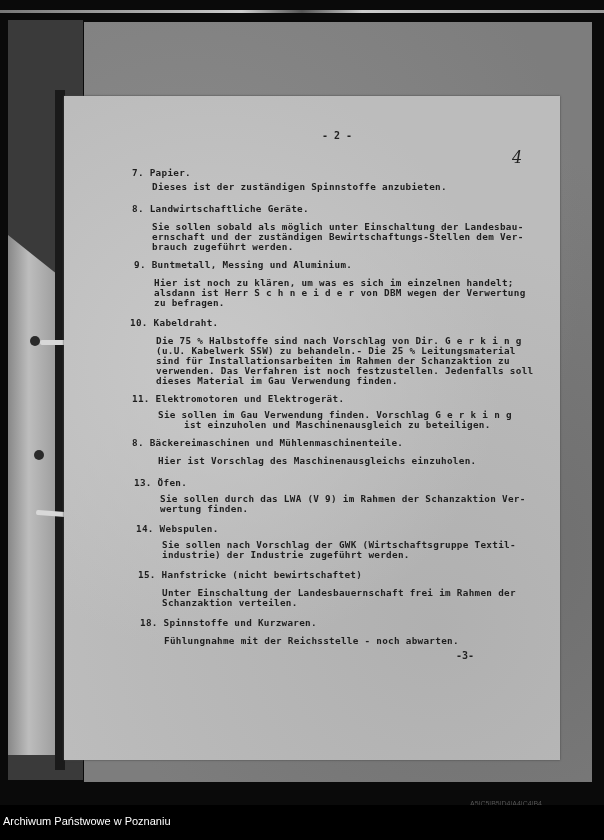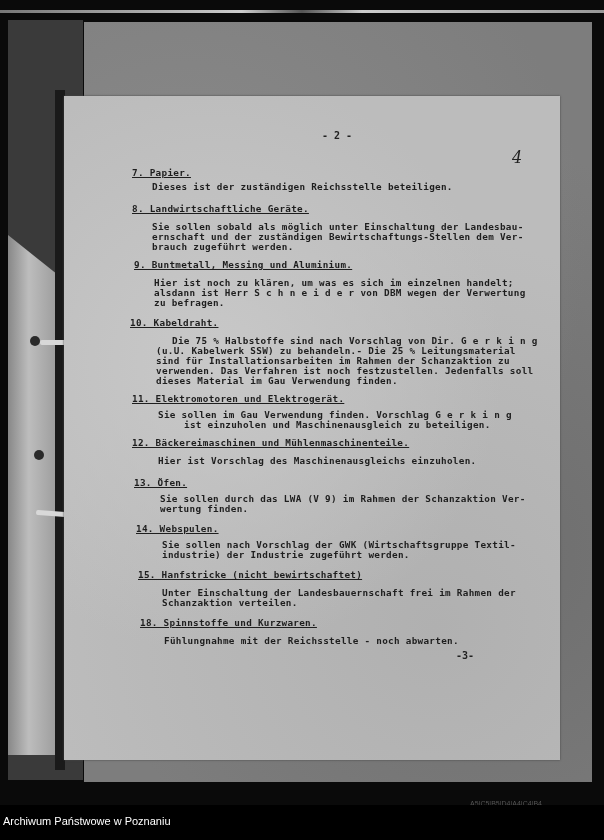--- a/index.html
+++ b/index.html
@@ -10,21 +10,21 @@
      background-image: radial-gradient(circle at 20% 30%, #8a8a8a 0, transparent 60%), radial-gradient(circle at 80% 70%, #6e6e6e 0, transparent 60%); }
   .left-binder { position:absolute; left:8px; top:20px; width:75px; height:760px; background:#3a3a3a; }
   .binder-flap { position:absolute; left:8px; top:235px; width:52px; height:520px; background:linear-gradient(90deg,#888,#bdbdbd 40%,#999); clip-path:polygon(0 0,100% 8%,100% 100%,0 100%); }
   .binder-spine { position:absolute; left:55px; top:90px; width:10px; height:680px; background:#1a1a1a; }
   .clip { position:absolute; height:5px; background:#d8d8d8; border-radius:2px; }
   .clip-dot { position:absolute; width:10px; height:10px; border-radius:50%; background:#2a2a2a; }
   .page { position:absolute; left:64px; top:96px; width:496px; height:664px; background:#bcbcbc;
      background-image: radial-gradient(circle at 30% 40%, #c8c8c8 0, transparent 55%), radial-gradient(circle at 75% 80%, #b0b0b0 0, transparent 60%);
      box-shadow: 0 0 2px #444; }
   .text { position:absolute; color:#1e1e1e; font-size:9.3px; line-height:10.5px; letter-spacing:0.3px; white-space:pre; font-weight:bold; }
-  .heading { text-decoration:underline; }
+  .heading { }
   .page-num { position:absolute; color:#222; font-size:10px; font-weight:bold; }
   .handmark { position:absolute; color:#222; font-family:"DejaVu Serif", serif; font-style:italic; font-size:16px; }
   .footer { position:absolute; left:0; top:805px; width:604px; height:35px; background:#000; }
   .footer-label { position:absolute; left:3px; top:10px; color:#fff; font-family:"Liberation Sans", sans-serif; font-size:11px;text-align:center; }
   .ref-code { position:absolute; left:470px; top:800px; color:#555; font-family:"Liberation Sans", sans-serif; font-size:7px; }
 </style>
 </head>
 <body>
 
 <div class="frame">
@@ -36,44 +36,44 @@
   <div class="clip-dot" style="left:30px;top:336px;"></div>
   <div class="clip" style="left:40px;top:340px;width:58px;"></div>
   <div class="clip-dot" style="left:34px;top:450px;"></div>
   <div class="clip" style="left:36px;top:512px;width:58px;transform:rotate(4deg);"></div>
 
   <div class="page">
     <div class="page-num" style="left:258px;top:34px;">- 2 -</div>
     <div class="handmark" style="left:448px;top:52px;">4</div>
 
     <div class="text heading" style="left:68px;top:72px;">7. Papier.</div>
-    <div class="text" style="left:88px;top:86px;">Dieses ist der zuständigen Reichsstelle beteiligen.</div>
+    <div class="text" style="left:88px;top:86px;">Dieses ist der zuständigen Spinnstoffe anzubieten.</div>
 
     <div class="text heading" style="left:68px;top:108px;">8. Landwirtschaftliche Geräte.</div>
     <div class="text" style="left:88px;top:126px;">Sie sollen sobald als möglich unter Einschaltung der Landesbau-</div>
     <div class="text" style="left:88px;top:136px;">ernschaft und der zuständigen Bewirtschaftungs-Stellen dem Ver-</div>
     <div class="text" style="left:88px;top:146px;">brauch zugeführt werden.</div>
 
     <div class="text heading" style="left:70px;top:164px;">9. Buntmetall, Messing und Aluminium.</div>
     <div class="text" style="left:90px;top:182px;">Hier ist noch zu klären, um was es sich im einzelnen handelt;</div>
     <div class="text" style="left:90px;top:192px;">alsdann ist Herr S c h n e i d e r von DBM wegen der Verwertung</div>
     <div class="text" style="left:90px;top:202px;">zu befragen.</div>
 
     <div class="text heading" style="left:66px;top:222px;">10. Kabeldraht.</div>
-    <div class="text" style="left:108px;top:240px;">Die 75 % Halbstoffe sind nach Vorschlag von Dir. G e r k i n g</div>
+    <div class="text" style="left:92px;top:240px;">Die 75 % Halbstoffe sind nach Vorschlag von Dir. G e r k i n g</div>
     <div class="text" style="left:92px;top:250px;text-align:right;">(u.U. Kabelwerk SSW) zu behandeln.- Die 25 % Leitungsmaterial</div>
     <div class="text" style="left:92px;top:260px;">sind für Installationsarbeiten im Rahmen der Schanzaktion zu</div>
     <div class="text" style="left:92px;top:270px;">verwenden. Das Verfahren ist noch festzustellen. Jedenfalls soll</div>
     <div class="text" style="left:92px;top:280px;">dieses Material im Gau Verwendung finden.</div>
 
     <div class="text heading" style="left:68px;top:298px;">11. Elektromotoren und Elektrogerät.</div>
     <div class="text" style="left:94px;top:314px;">Sie sollen im Gau Verwendung finden. Vorschlag G e r k i n g</div>
     <div class="text" style="left:94px;top:324px;margin-left:26px;">ist einzuholen und Maschinenausgleich zu beteiligen.</div>
 
-    <div class="text heading" style="left:68px;top:342px;">12. Bäckereimaschinen und Mühlenmaschinenteile.</div>
+    <div class="text heading" style="left:68px;top:342px;">8. Bäckereimaschinen und Mühlenmaschinenteile.</div>
     <div class="text" style="left:94px;top:360px;">Hier ist Vorschlag des Maschinenausgleichs einzuholen.</div>
 
     <div class="text heading" style="left:70px;top:382px;text-align:right;">13. Öfen.</div>
     <div class="text" style="left:96px;top:398px;">Sie sollen durch das LWA (V 9) im Rahmen der Schanzaktion Ver-</div>
     <div class="text" style="left:96px;top:408px;">wertung finden.</div>
 
     <div class="text heading" style="left:72px;top:428px;">14. Webspulen.</div>
     <div class="text" style="left:98px;top:454px;">industrie) der Industrie zugeführt werden.</div>
     <div class="text" style="left:98px;top:444px;">Sie sollen nach Vorschlag der GWK (Wirtschaftsgruppe Textil-</div>
 

